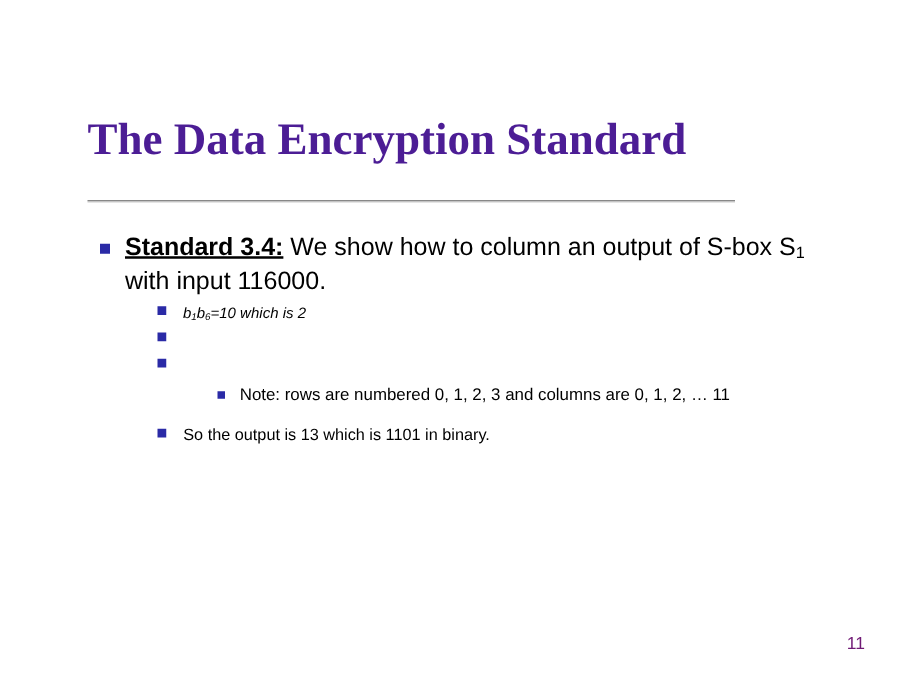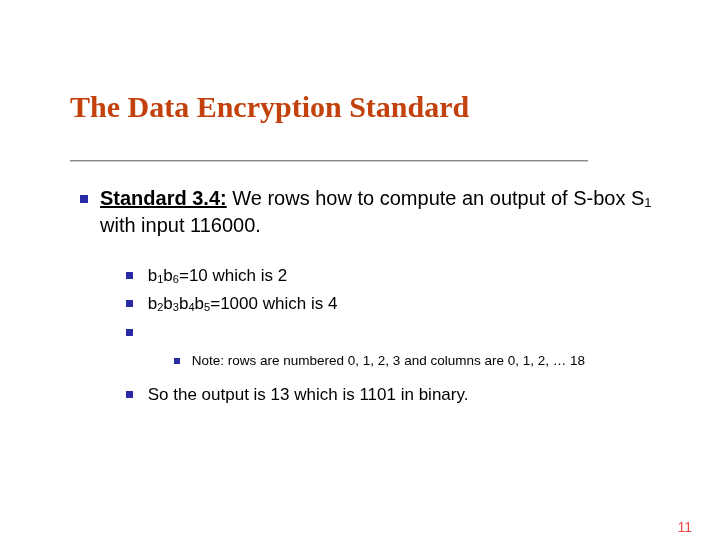--- a/index.html
+++ b/index.html
@@ -18,22 +18,22 @@
     width: 720px;
     height: 540px;
     box-sizing: border-box;
   }
   .title {
     position: absolute;
     left: 70px;
     top: 90px;
     font-family: "Comic Sans MS", "Comic Sans", cursive;
     font-weight: bold;
-    font-size: 30px;
-    color: #c2410c;
+    font-size: 36px;
+    color: #4c1d95;
   }
   .underline {
     position: absolute;
     left: 70px;
     top: 160px;
     width: 518px;
     height: 0;
     border-top: 1px solid #888;
     box-shadow: 0 1px 0 #ccc;
   }
@@ -78,84 +78,84 @@
   .lead-text { flex: 1; }
   .example-label {
     font-weight: bold;
     text-decoration: underline;
   }
   sub {
     font-size: 0.65em;
     vertical-align: -2px;
   }
   .sub-list {
-    margin-top: 24px;
+    margin-top: 2px;
     margin-left: 46px;
-    font-size: 17px;
+    font-size: 12px;
     line-height: 1.55;
+    font-style: italic;
   }
   .sub-list .row {
     margin-bottom: 2px;
   }
   .note-list {
     margin-top: 6px;
     margin-left: 94px;
     font-size: 13.5px;
   }
   .concl {
     margin-top: 14px;
     margin-left: 46px;
-    font-size: 17px;
+    font-size: 13px;
   }
   .page-num {
     position: absolute;
     right: 28px;
-    bottom: 5px;
+    bottom: 18px;
     font-size: 14px;
-    color: #ef4444;
+    color: #701a75;
   }
 </style>
 </head>
 <body>
 
 <div class="slide">
 
   <div class="title">The Data Encryption Standard</div>
   <div class="underline"></div>
 
   <div class="body">
 
     <div class="lead">
       <span class="sq"></span>
       <span class="lead-text">
-        <span class="example-label">Standard 3.4:</span><span> We rows how to compute an output of S-box S</span><sub>1</sub><span> with input 116000.</span>
+        <span class="example-label">Standard 3.4:</span><span> We show how to column an output of S-box S</span><sub>1</sub><span> with input 116000.</span>
       </span>
     </div>
 
     <div class="sub-list">
 
       <div class="row">
         <span class="sq-sm"></span>
         <span><span>b</span><sub>1</sub><span>b</span><sub>6</sub><span>=10 which is 2</span></span>
       </div>
 
       <div class="row">
         <span class="sq-sm"></span>
-        <span><span>b</span><sub>2</sub><span>b</span><sub>3</sub><span>b</span><sub>4</sub><span>b</span><sub>5</sub><span>=1000 which is 4</span></span>
       </div>
 
       <div class="row">
         <span class="sq-sm"></span>
       </div>
 
     </div>
 
     <div class="note-list">
       <span class="sq-xs"></span>
-      <span>Note: rows are numbered 0, 1, 2, 3 and columns are 0, 1, 2, … 18</span>
+      <span>Note: rows are numbered 0, 1, 2, 3 and columns are 0, 1, 2, … 11</span>
     </div>
 
     <div class="concl">
       <span class="sq-sm"></span>
       <span>So the output is 13 which is 1101 in binary.</span>
     </div>
 
   </div>
 
   <div class="page-num">11</div>

